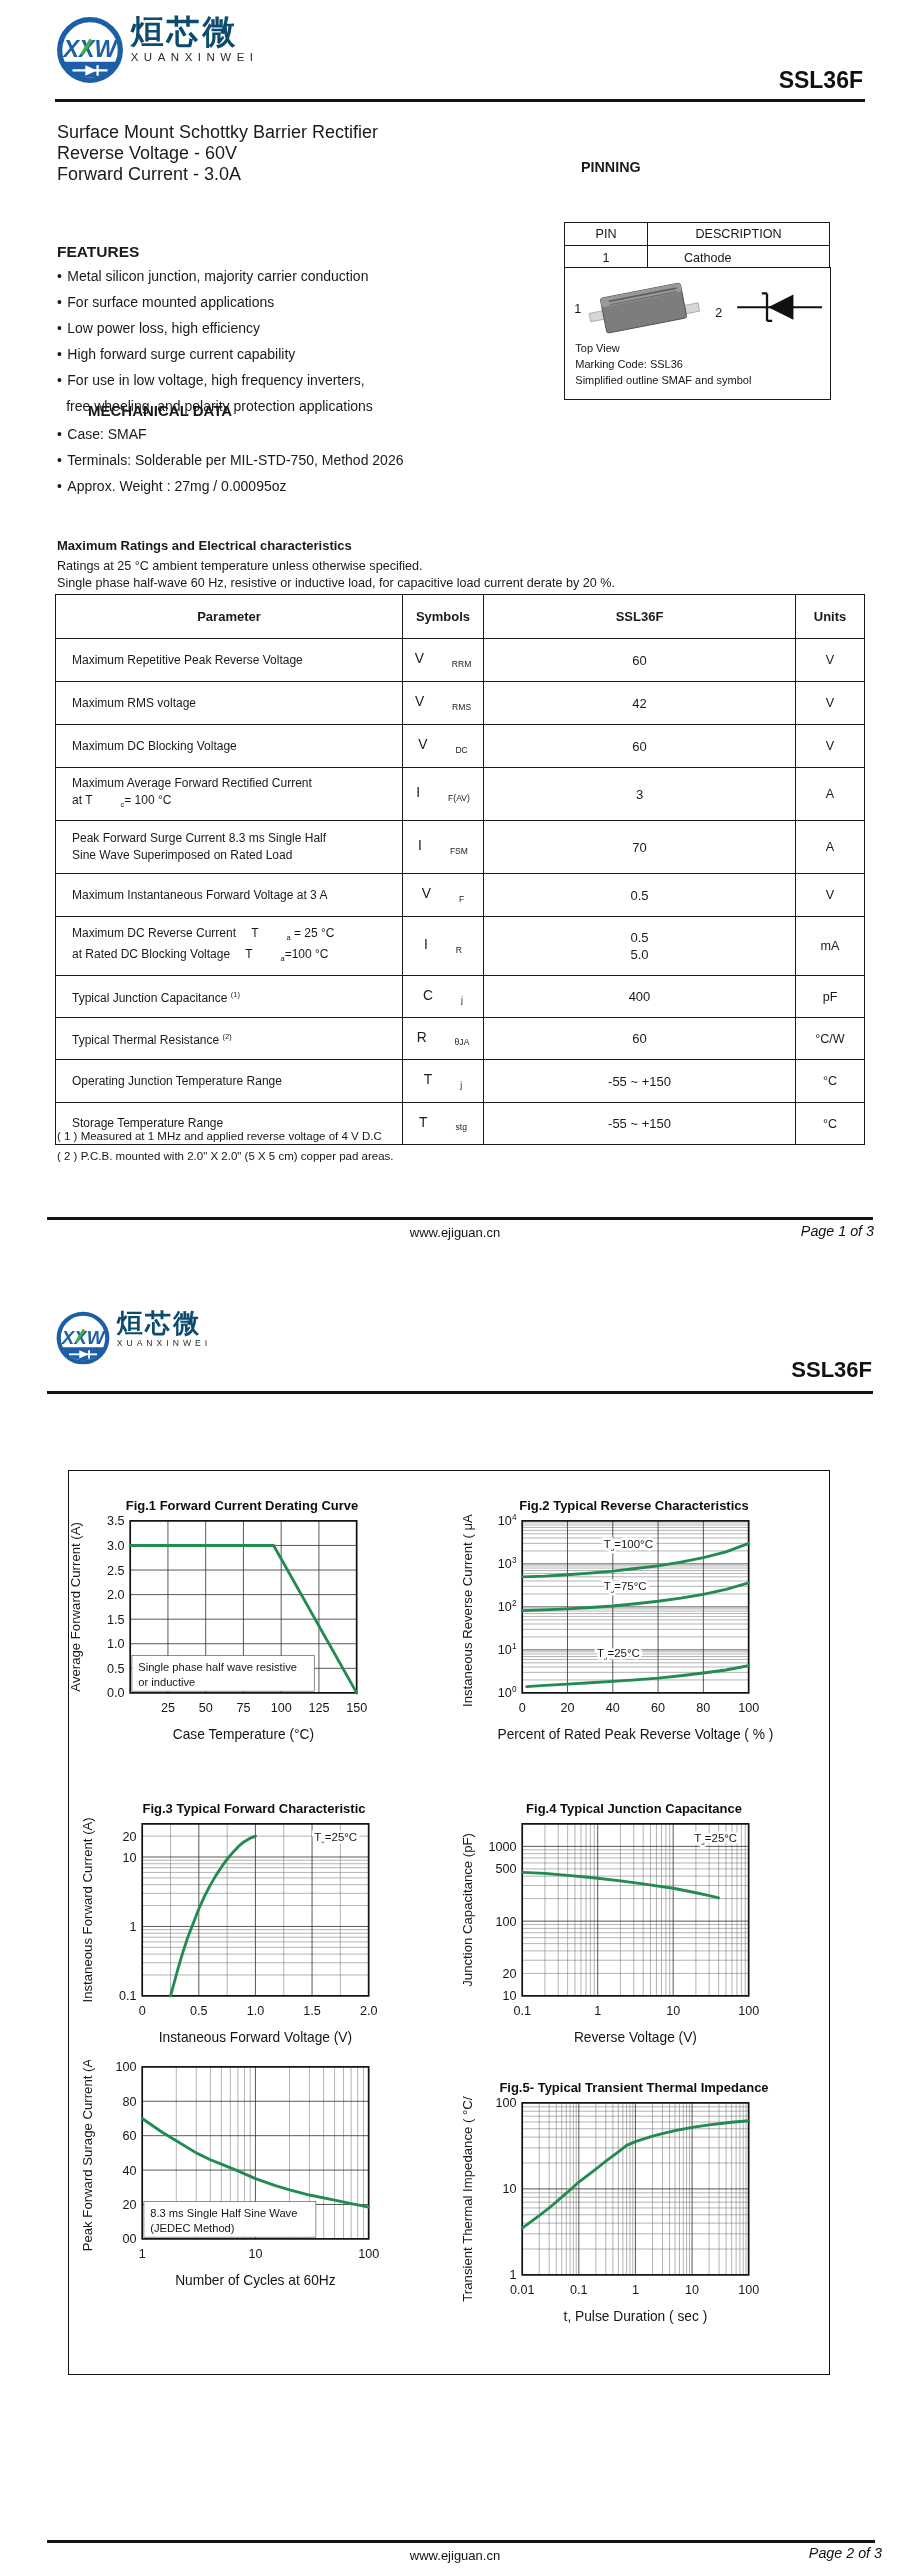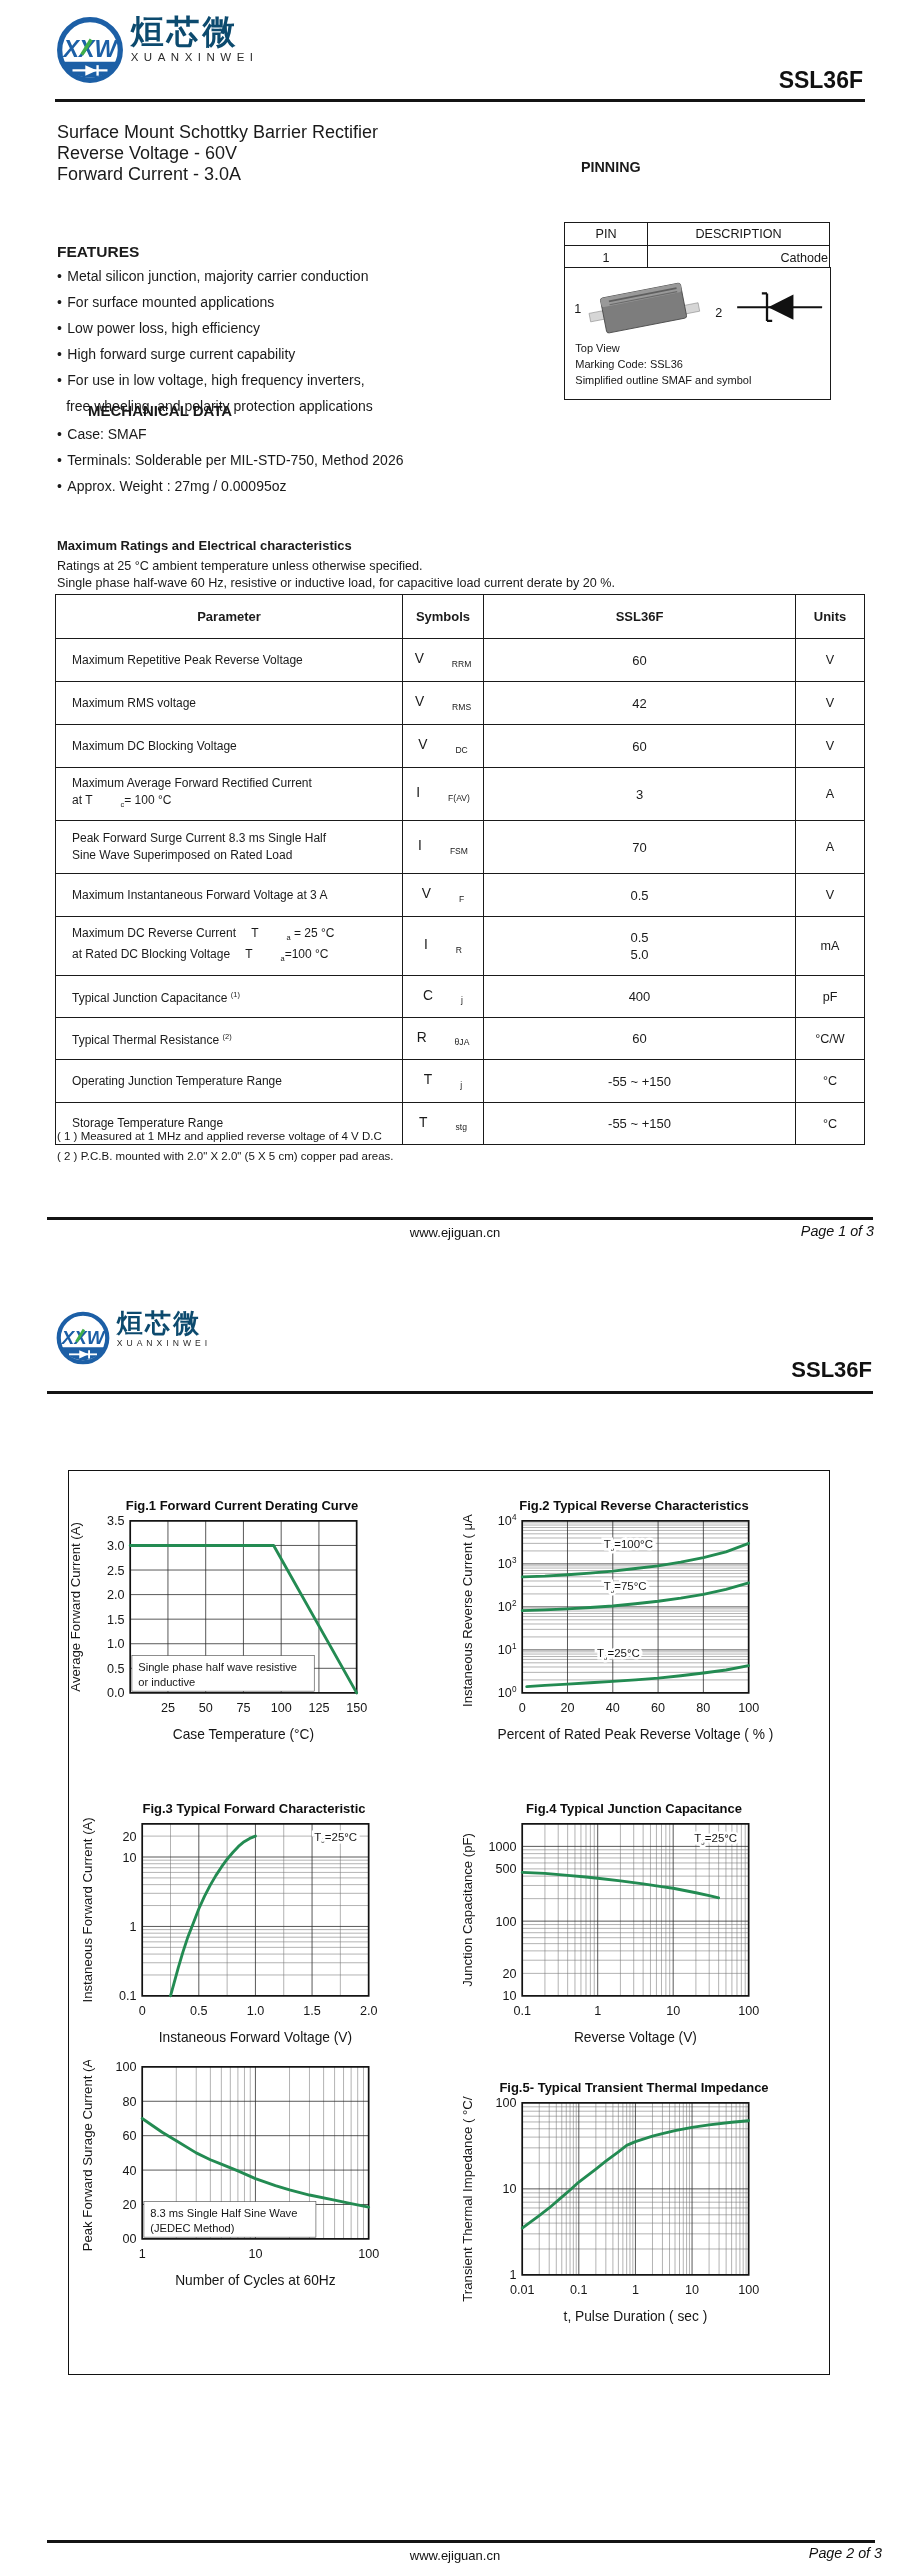--- a/index.html
+++ b/index.html
@@ -26,21 +26,21 @@
   .b-line.cont{padding-left:9.2px;}
   .h-rat{font-size:13px;font-weight:bold;}
   .note{font-size:12.6px;line-height:17px;white-space:nowrap;}
   
   .pin-h{font-size:14.3px;font-weight:bold;}
   table.pin{border-collapse:collapse;table-layout:fixed;width:265px;}
   table.pin th,table.pin td{border:1.1px solid #1a1a1a;font-weight:normal;font-size:12.6px;color:#161616;}
   table.pin th{height:20px;text-align:center;}
   table.pin td{height:22.4px;}
   table.pin td.c{text-align:center;}
-  table.pin td.l{padding-left:36px;text-align:right;}
+  table.pin td.l{padding-left:36px;}
   .pkg-box{position:absolute;border:1.7px solid #1a1a1a;background:#fff;}
   .pkg-lines{position:absolute;left:10.3px;top:72px;font-size:11px;line-height:16px;color:#161616;}
   
   table.main{border-collapse:collapse;table-layout:fixed;width:809px;border:1.7px solid #151515;}
   table.main th,table.main td{border:1.1px solid #1a1a1a;vertical-align:middle;}
   table.main th{font-size:13px;font-weight:bold;height:41px;}
   td.param{text-align:left;padding-left:16px;font-size:12px;line-height:17px;}
   td.sym{text-align:center;font-size:13.8px;}
   td.val{text-align:center;font-size:13px;line-height:17px;}
   td.unit{text-align:center;font-size:12.6px;}

